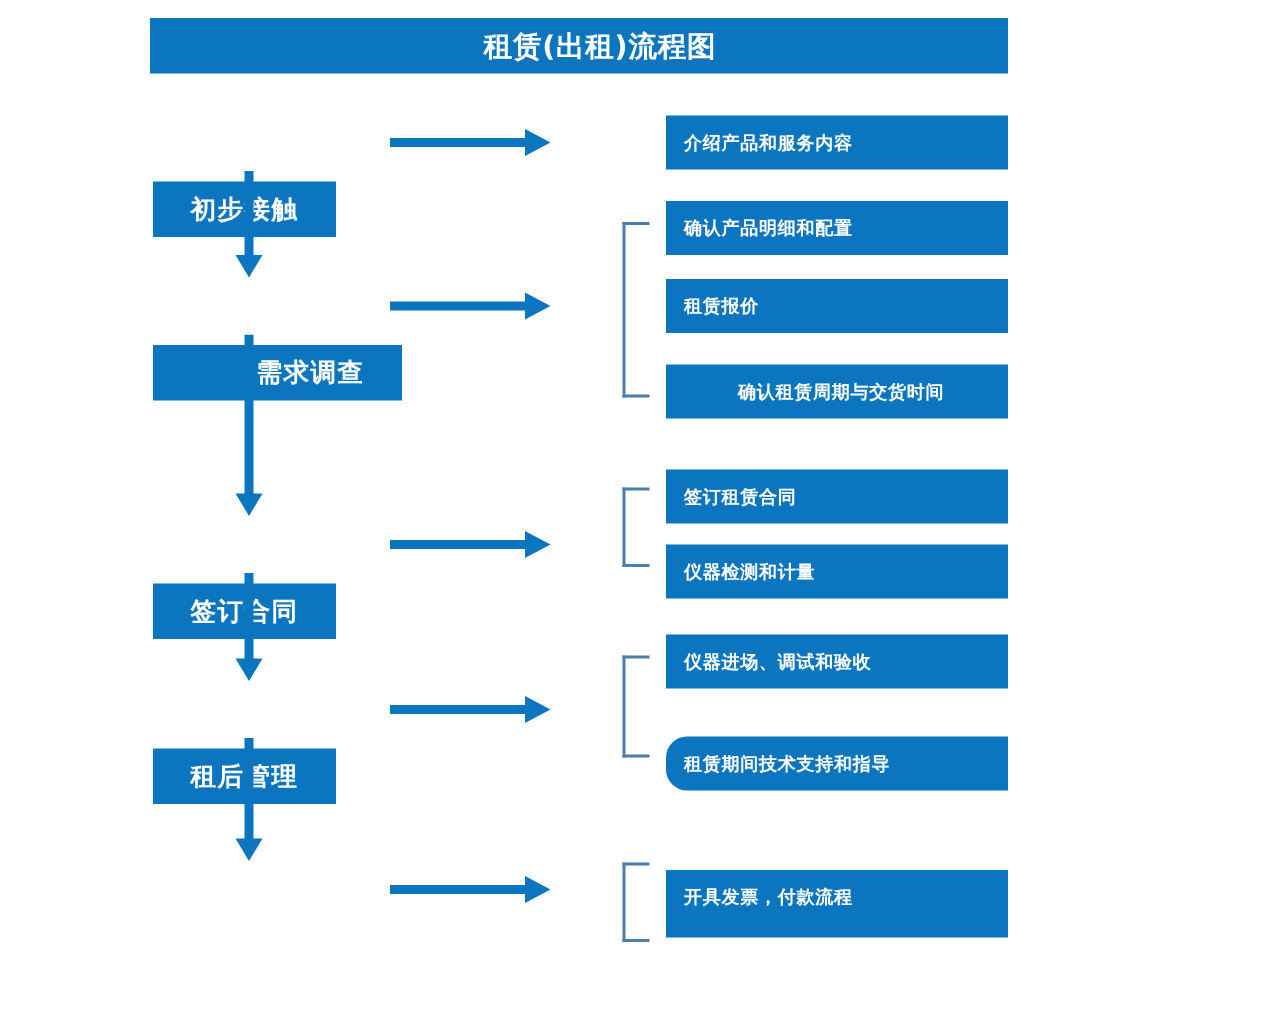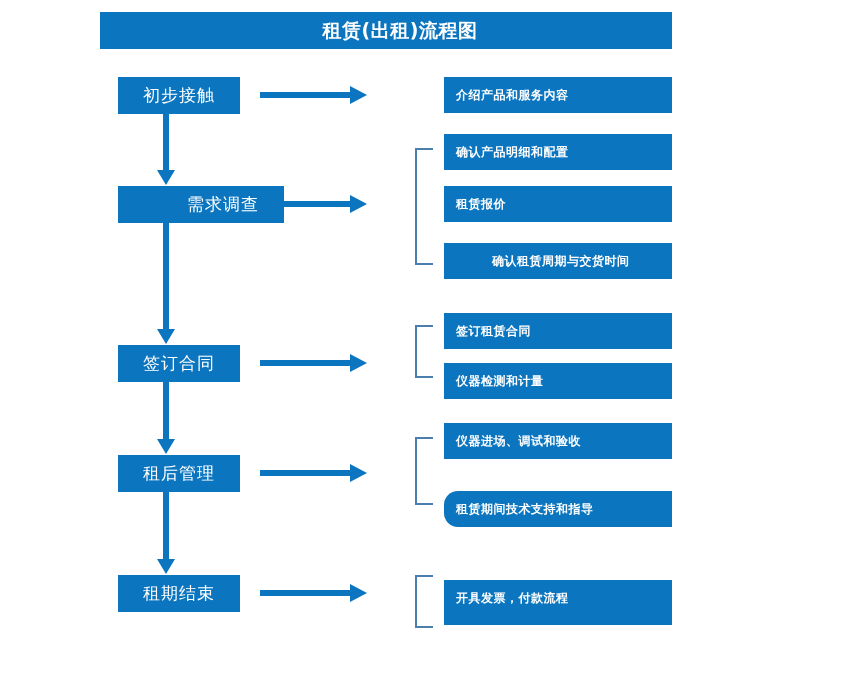--- a/index.html
+++ b/index.html
@@ -32,31 +32,32 @@
     font-weight: bold;
     display: flex;
     align-items: center;
     justify-content: center;
     letter-spacing: 0.5px;
   }
 
   
   .stage-box {
     position: absolute;
-    left: 118px;
+    left: 102px;
     width: 122px;
     height: 37px;
     background: #0b75bf;
     color: #ffffff;
     font-size: 17px;
-    font-weight: normal;
+    font-weight: bold;
     display: flex;
     align-items: center;
     justify-content: center;
     letter-spacing: 1px;
+    margin-top: 44px;
   }
 
   
   .detail-box {
     position: absolute;
     left: 444px;
     width: 256px;
     height: 36px;
     background: #0b75bf;
     color: #ffffff;
@@ -99,21 +100,20 @@
 <body>
 
 <div id="canvas">
 
   <div class="title-bar">租赁(出租)流程图</div>
 
   <div class="stage-box" style="top:77px;">初步接触</div>
   <div class="stage-box" style="top:186px;padding-left:44px;">需求调查</div>
   <div class="stage-box" style="top:345px;">签订合同</div>
   <div class="stage-box" style="top:455px;">租后管理</div>
-  <div class="stage-box" style="top:575px;">租期结束</div>
 
   <div class="arrow-down" style="top:114px; height:72px;">
     <svg class="arrow-svg" viewBox="0 0 20 72" preserveAspectRatio="none">
       <rect x="7" y="0" width="6" height="58" fill="#0b75bf"></rect>
       <polygon points="10,71 1,56 19,56" fill="#0b75bf"></polygon>
     </svg>
   </div>
   <div class="arrow-down" style="top:223px; height:122px;">
     <svg class="arrow-svg" viewBox="0 0 20 122" preserveAspectRatio="none">
       <rect x="7" y="0" width="6" height="108" fill="#0b75bf"></rect>

